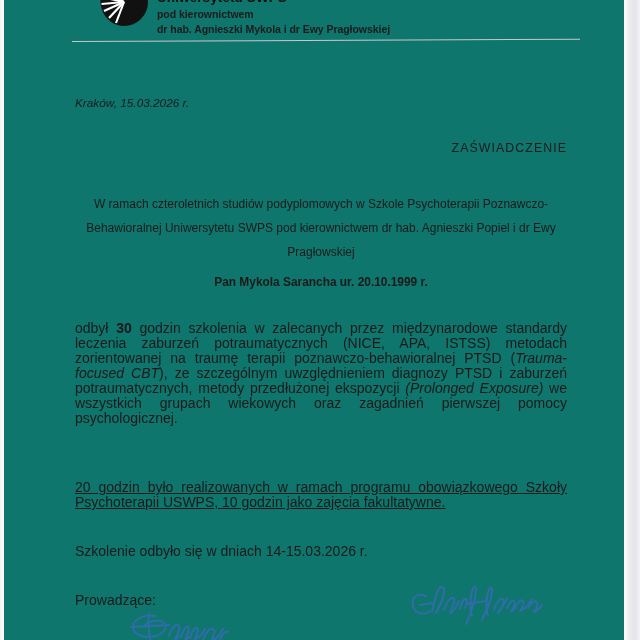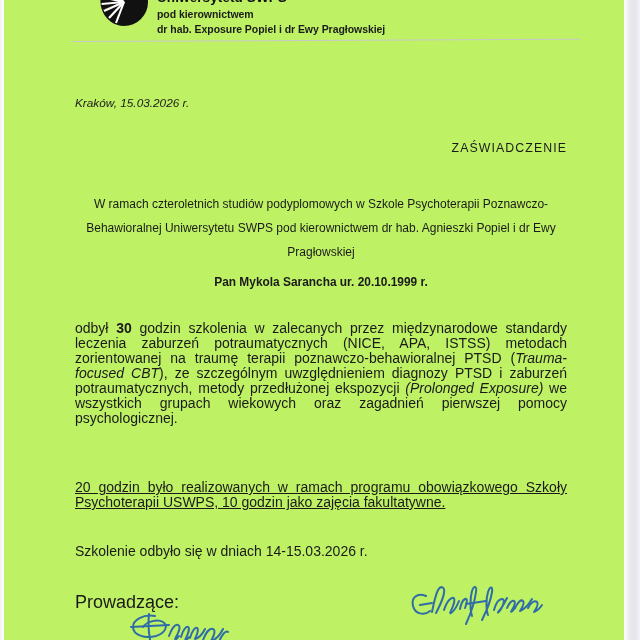--- a/index.html
+++ b/index.html
@@ -4,21 +4,21 @@
 <style>
   html, body {
     margin: 0;
     padding: 0;
     background: #ffffff;
   }
   #page {
     position: relative;
     width: 640px;
     height: 640px;
-    background: #bef264;
+    background: #0f766e;
     overflow: hidden;
     font-family: "Liberation Sans", sans-serif;
     color: #1a1a1a;
   }
   
   .edge-left {
     position: absolute;
     left: 0; top: 0;
     width: 4px; height: 640px;
     background: linear-gradient(to right, #f2f2f4, #ffffff);
@@ -137,21 +137,21 @@
   .para b { font-weight: bold; }
   .para i { font-style: italic; }
   .p-main  { top: 321px; }
   .p-hours { top: 480px; text-decoration: underline; }
   .p-dates { top: 544px; }
 
   .leaders-label {
     position: absolute;
     left: 0;
     top: 592px;
-    font-size: 18px;
+    font-size: 14px;
   }
 
   
   .sig { position: absolute; }
   .sig svg { display: block; overflow: visible; }
   .sig-right { left: 408px; top: 580px; }
   .sig-left  { left: 125px; top: 612px; }
 </style>
 </head>
 <body>
@@ -180,21 +180,21 @@
             <line x1="28" y1="28" x2="20" y2="49"></line>
           </g>
           <circle cx="28" cy="28" r="24" fill="none" stroke="#ffffff" stroke-width="0"></circle>
         </g>
       </svg>
     </div>
 
     <div class="logo-text">
       <div class="logo-line-1">Uniwersytetu SWPS</div>
       <div class="logo-line-2">pod kierownictwem</div>
-      <div class="logo-line-3">dr hab. Exposure Popiel i dr Ewy Pragłowskiej</div>
+      <div class="logo-line-3">dr hab. Agnieszki Mykola i dr Ewy Pragłowskiej</div>
     </div>
   </div>
 
   <div class="rule"></div>
 
   <div class="doc">
 
     <div class="place-date">Kraków, 15.03.2026 r.</div>
 
     <div class="title">ZAŚWIADCZENIE</div>

